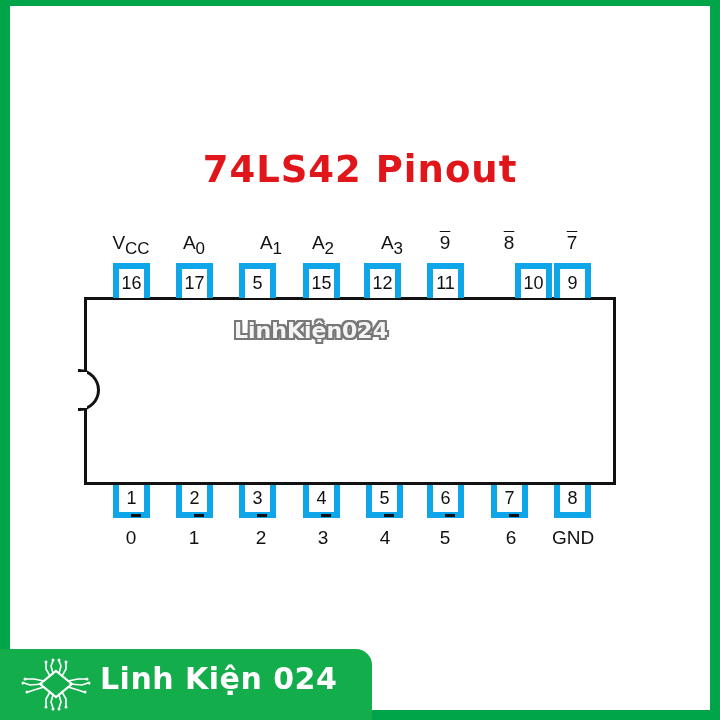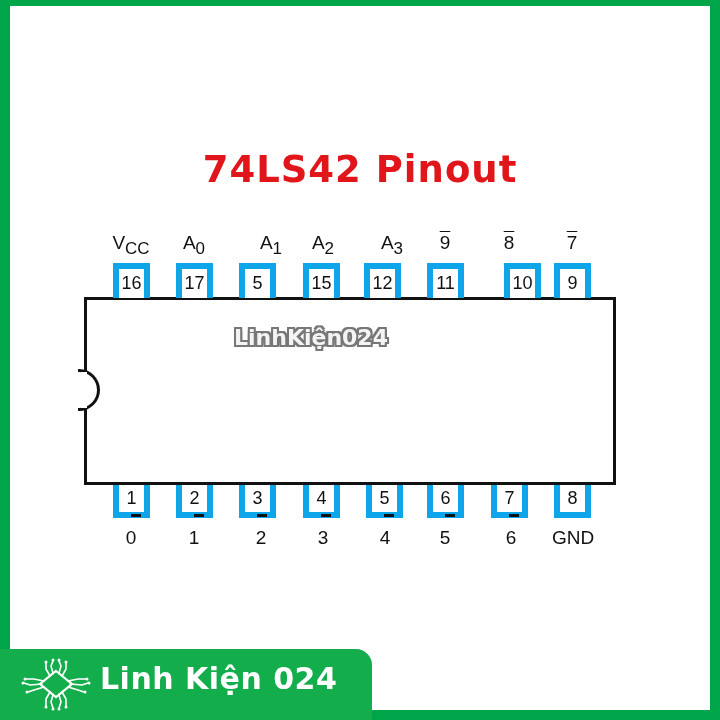--- a/index.html
+++ b/index.html
@@ -12,21 +12,21 @@
   .pin { position:absolute; width:37px; height:35px; box-sizing:border-box; border:6px solid #0ea5e9; background:#fff; display:flex; align-items:center; justify-content:center; font-size:18px; color:#111; }
   .pin.top { top:263px; border-bottom:none; }
   .pin.bottom { top:485px; border-top:none; height:33px; }
   .pin.bottom::after { content:""; position:absolute; left:12px; bottom:-5px; width:10px; height:3px; background:#111; }
   .pin.gnd::after { display:none; }
   .lbl { position:absolute; width:60px; text-align:center; font-size:19px; color:#111; }
   .lbl.top { top:232px; }
   .lbl.bottom { top:527px; }
   .lbl sub { font-size:17px; vertical-align:-5px; line-height:0; }
   .ov { text-decoration:overline; }
-  .watermark { position:absolute; left:234px; top:325px; font-family:"DejaVu Sans", sans-serif; font-weight:bold; font-size:22px; color:#f4f4f4; letter-spacing:0px;
+  .watermark { position:absolute; left:234px; top:318px; font-family:"DejaVu Sans", sans-serif; font-weight:bold; font-size:22px; color:#f4f4f4; letter-spacing:0px;
     text-shadow: -2px -2px 0 #777, 2px -2px 0 #777, -2px 2px 0 #777, 2px 2px 0 #777, 0 2px 0 #777, 0 -2px 0 #777, 2px 0 0 #777, -2px 0 0 #777; }
   .banner { position:absolute; left:0; top:649px; width:372px; height:92px; background:#14ad4c; border-top-right-radius:16px; display:flex; align-items:center; }
   .banner-icon { position:absolute; left:20px; top:8px; width:72px; height:55px; }
   .banner-text { position:absolute; left:100px; top:12px; font-family:"DejaVu Sans", sans-serif; font-weight:bold; font-size:30px; color:#fff; letter-spacing:0.5px; }
 </style>
 </head>
 <body>
 
 <div class="frame"></div>
 
@@ -37,21 +37,21 @@
 <div class="notch-cover"></div>
 
 <div class="watermark">LinhKiện024</div>
 
 <div class="pin top" style="left:113px">16</div>
 <div class="pin top" style="left:176px">17</div>
 <div class="pin top" style="left:239px">5</div>
 <div class="pin top" style="left:303px">15</div>
 <div class="pin top" style="left:364px">12</div>
 <div class="pin top" style="left:427px">11</div>
-<div class="pin top" style="left:504px">10</div>
+<div class="pin top" style="left:515px">10</div>
 <div class="pin top" style="left:554px">9</div>
 
 <div class="lbl top" style="left:101px"><span>V</span><sub>CC</sub></div>
 <div class="lbl top" style="left:164px"><span>A</span><sub>0</sub></div>
 <div class="lbl top" style="left:241px"><span>A</span><sub>1</sub></div>
 <div class="lbl top" style="left:293px"><span>A</span><sub>2</sub></div>
 <div class="lbl top" style="left:362px"><span>A</span><sub>3</sub></div>
 <div class="lbl top" style="left:415px"><span class="ov">9</span></div>
 <div class="lbl top" style="left:479px"><span class="ov">8</span></div>
 <div class="lbl top" style="left:542px"><span class="ov">7</span></div>

